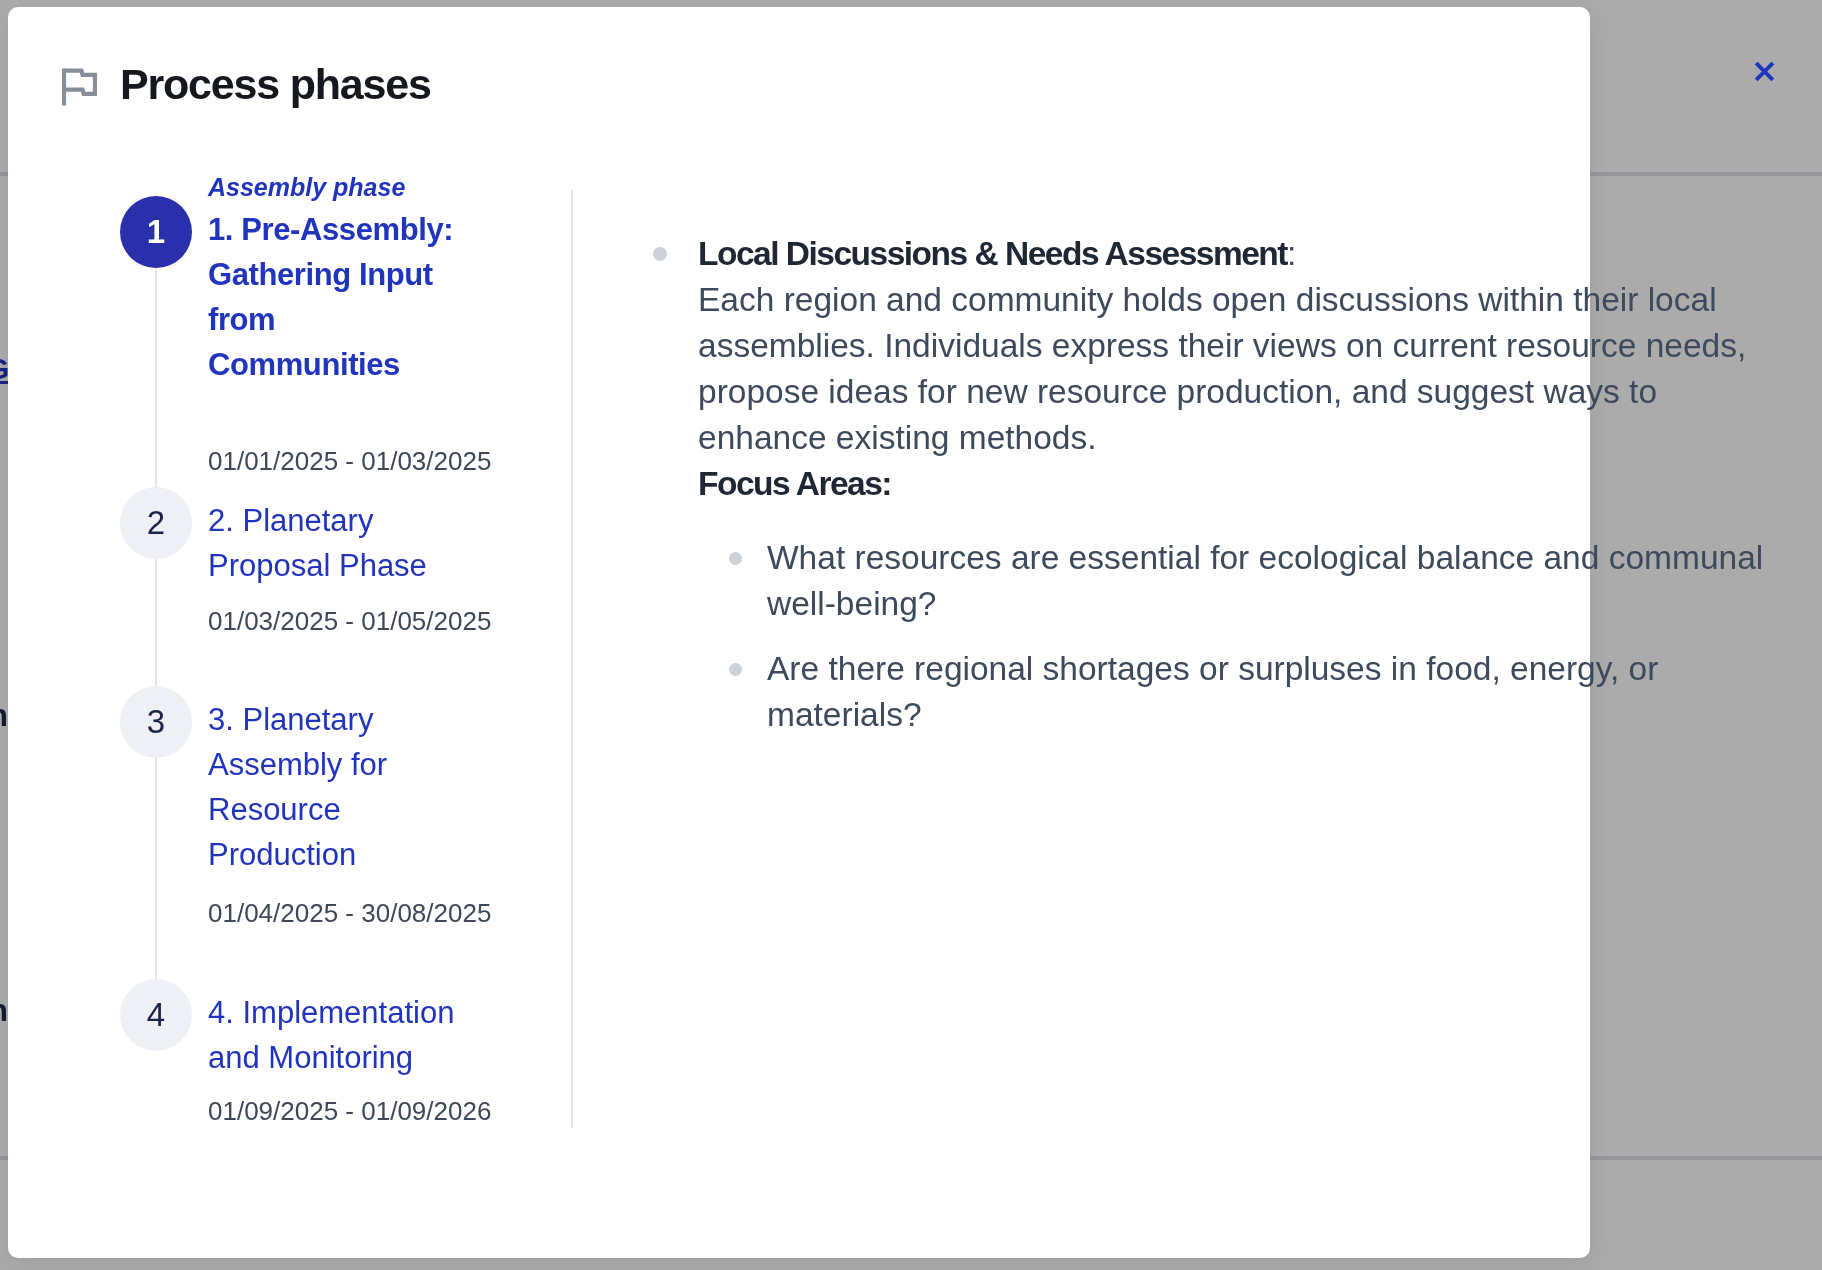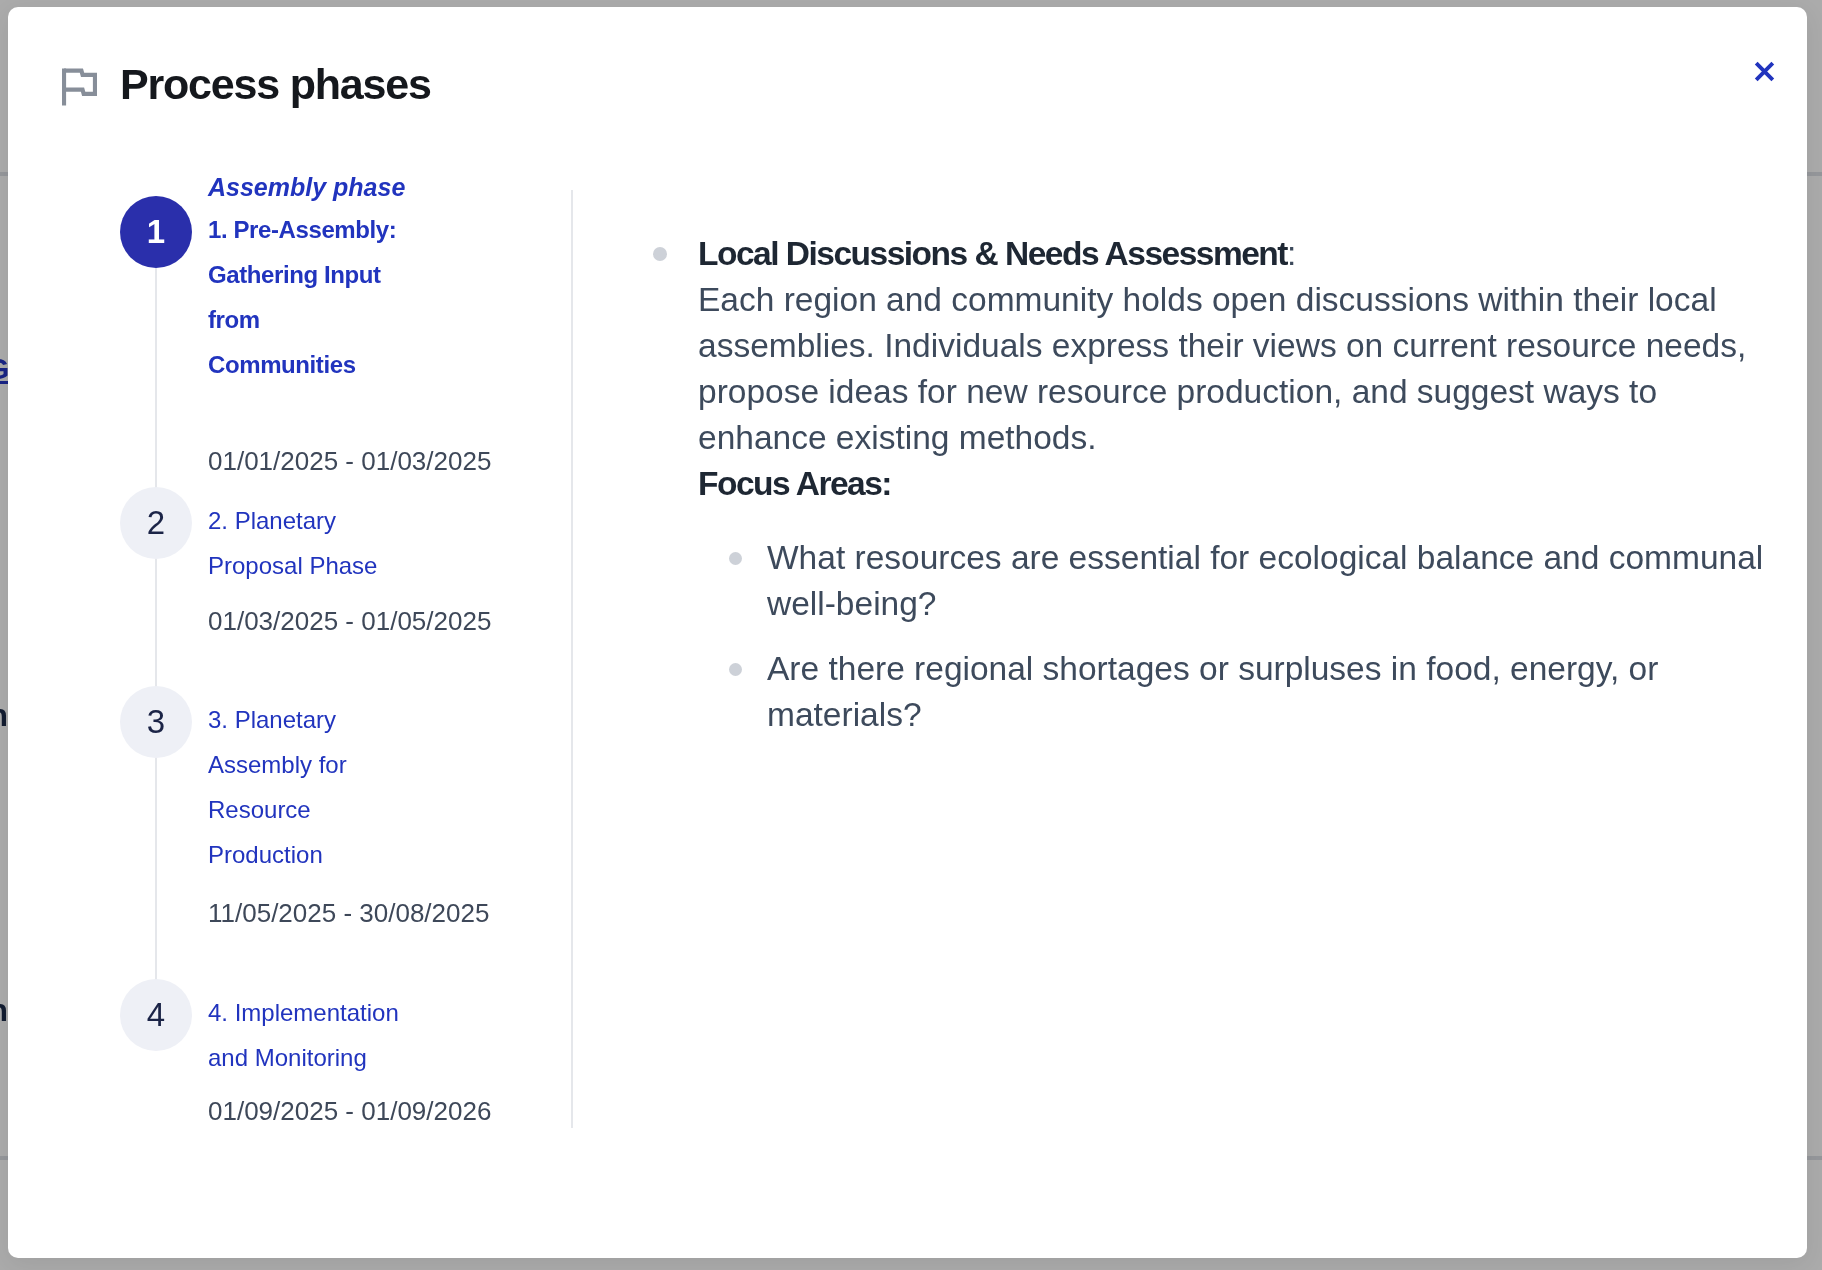--- a/index.html
+++ b/index.html
@@ -29,21 +29,21 @@
   .page-border.top{top:172px;}
   .page-border.bottom{top:1156px;}
   .frag{position:absolute;font-weight:700;white-space:nowrap;}
   .frag-link{left:-14px;top:352px;font-size:30px;color:#2637C6;text-decoration:underline;}
   .frag-n1{left:-11px;top:698px;font-size:31px;color:#1C2B4A;}
   .frag-n2{left:-11px;top:993px;font-size:31px;color:#1C2B4A;}
   
   .overlay{position:absolute;inset:0;background:rgba(0,0,0,0.33);}
   
   .modal{
-    position:absolute;left:8px;top:7px;width:1799px;height:1251px;
+    position:absolute;left:8px;top:7px;width:1582px;height:1251px;
     background:#ffffff;border-radius:10px;
     box-shadow:0 6px 24px rgba(0,0,0,0.07);
   }
   .flag-icon{position:absolute;left:54px;top:61px;}
   .modal-title{
     position:absolute;left:112px;top:52px;
     font-size:43px;line-height:50px;font-weight:700;color:var(--title-color);
     letter-spacing:-1.2px;
   }
   .close-btn{
@@ -65,21 +65,21 @@
   .step-circle.active{background:var(--active-circle);color:#ffffff;font-weight:600;}
   .c1{top:189px;}
   .c2{top:480px;}
   .c3{top:679px;}
   .c4{top:972px;}
   .current-label{
     font-size:25px;line-height:30px;font-style:italic;font-weight:700;color:var(--primary);
     position:absolute;left:200px;top:165px;
   }
   .step-title{
-    font-size:24px;line-height:45px;color:var(--primary);white-space:pre-line;
+    font-size:31px;line-height:45px;color:var(--primary);white-space:pre-line;
     font-weight:400;
   }
   .step-title.bold{font-weight:700;letter-spacing:-0.4px;}
   .t1{position:absolute;left:200px;top:200px;}
   .t2{position:absolute;left:200px;top:491px;}
   .t3{position:absolute;left:200px;top:690px;}
   .t4{position:absolute;left:200px;top:983px;}
   .step-dates{font-size:26px;line-height:34px;color:var(--date-color);white-space:nowrap;}
   .d1{position:absolute;left:200px;top:404px;margin-top:33px;}
   .d2{position:absolute;left:200px;top:597px;}
@@ -154,21 +154,21 @@
       <h2 class="step-title t2">2. Planetary
 Proposal Phase</h2>
       <span class="step-dates d2">01/03/2025 - 01/05/2025</span>
     </li>
     <li>
       <span class="step-circle c3">3</span>
       <h2 class="step-title t3">3. Planetary
 Assembly for
 Resource
 Production</h2>
-      <span class="step-dates d3">11/05/2025 - 30/08/2025</span>
+      <span class="step-dates d3">01/04/2025 - 30/08/2025</span>
     </li>
     <li>
       <span class="step-circle c4">4</span>
       <h2 class="step-title t4">4. Implementation
 and Monitoring</h2>
       <span class="step-dates d4">01/09/2025 - 01/09/2026</span>
     </li>
   </ol>
 
   <div class="content">

